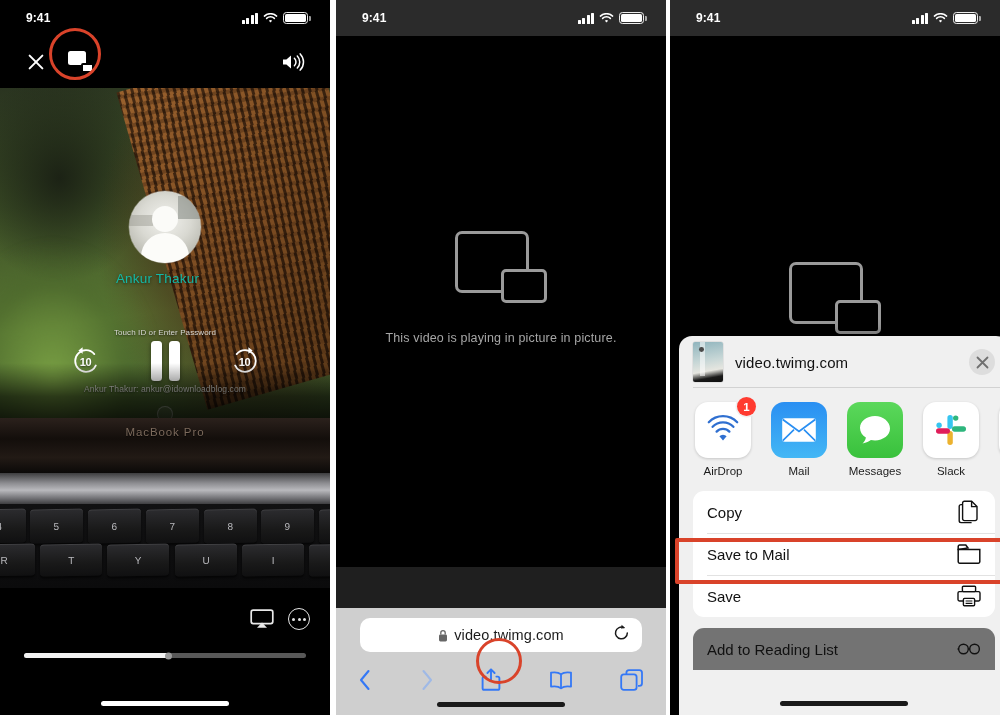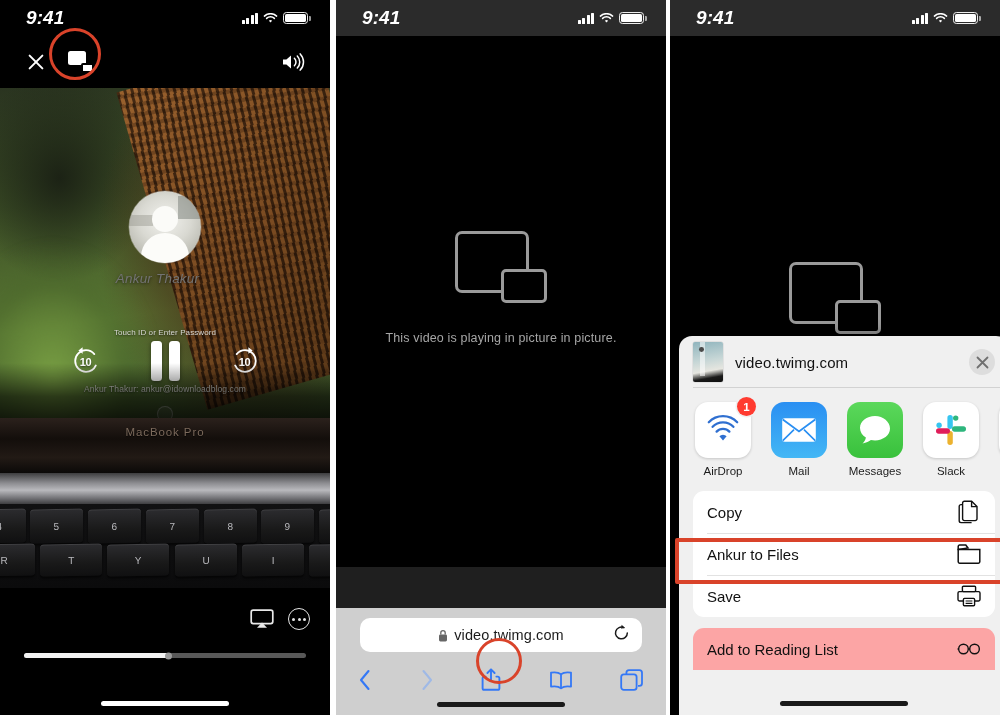--- a/index.html
+++ b/index.html
@@ -18,23 +18,22 @@
   .gap { width: 6px; height: 715px; background:#ffffff; flex:0 0 auto; }
   .panel-2 { width: 330px; }
   .gap2 { width: 4px; height: 715px; background:#ffffff; flex:0 0 auto; }
   .panel-3 { width: 330px; }
 
   
   .statusbar {
     position: relative; height: 36px; width: 100%;
     display: flex; align-items: center; justify-content: space-between;
     padding: 0 22px 0 26px;
-    color: #fff; font-size: 19px; font-weight: bold;
+    color: #fff; font-size: 12px; font-weight: bold;
     letter-spacing: .1px;
-    font-style: italic;
   }
   .statusbar.dark-gray { background: #2b2b2b; }
   .statusbar.black { background: #000; }
   .sb-right { display: flex; align-items: center; gap: 5px; }
   .sig { display: flex; align-items: flex-end; gap: 1.5px; height: 11px; }
   .sig i { display:block; width: 3px; background:#fff; border-radius:.5px; }
   .sig i:nth-child(1){ height:4px; } .sig i:nth-child(2){ height:6px; }
   .sig i:nth-child(3){ height:8.5px; } .sig i:nth-child(4){ height:11px; }
   .wifi { width: 15px; height: 11px; position: relative; }
   .wifi svg { display:block; }
@@ -135,23 +134,22 @@
     overflow:hidden;
     background: radial-gradient(60% 55% at 50% 40%, #f2f2ee 0%, #d9d9d2 60%, #bdbdb4 100%);
     box-shadow: 0 0 0 .5px rgba(255,255,255,.35);
   }
   .avatar .a-head { position:absolute; left:50%; top:22%; transform:translateX(-50%); width:26px; height:26px; border-radius:50%; background:#fbfbf8; }
   .avatar .a-body { position:absolute; left:50%; bottom:-6%; transform:translateX(-50%); width:48px; height:34px; border-radius:24px 24px 0 0; background:#fcfcf9; }
   .avatar .a-strip { position:absolute; left:0; top:34%; width:34%; height:16%; background: rgba(150,150,142,.45); }
   .avatar .a-strip2 { position:absolute; right:0; top:8%; width:32%; height:32%; background: rgba(120,126,120,.5); }
   .login-name {
     position:absolute; left:0; right:15px; top:36.5%;
-    text-align:center; color:#737373; font-size:13.5px; letter-spacing:.2px;
+    text-align:center; color:#14b8a6; font-size:13.5px; letter-spacing:.2px;
     text-shadow: 0 1px 3px rgba(0,0,0,.55);
-    font-style: italic;
   }
   .login-hint {
     position:absolute; left:0; right:0; top:48%;
     text-align:center; color:#d8d8d4; font-size:8px; letter-spacing:.1px;
     text-shadow: 0 1px 2px rgba(0,0,0,.6);
   }
   .login-email {
     position:absolute; left:0; right:0; top:59.2%;
     text-align:center; color:#ddddd8; font-size:8.5px; letter-spacing:.1px;
     text-shadow: 0 1px 2px rgba(0,0,0,.6);
@@ -269,21 +267,21 @@
   .action-row {
     position:relative; height: 42px; display:flex; align-items:center; justify-content:space-between;
     padding: 0 14px; color:#111; font-size:15px; cursor:pointer;
   }
   .action-row + .action-row::before { content:""; position:absolute; left:14px; right:0; top:0; height:1px; background:#e2e2e2; }
   .action-ico { width:24px; height:24px; display:flex; align-items:center; justify-content:center; }
   .highlight-box {
     position:absolute; left:5px; right:-5px; top:538px; height:46px;
     border: 4px solid #d9432a; border-radius:2px; pointer-events:none;
   }
-  .actions-2 { margin: 11px 14px 0 14px; background:#fca5a5; border-radius:11px 11px 0 0; overflow:hidden; }
+  .actions-2 { margin: 11px 14px 0 14px; background:#737373; border-radius:11px 11px 0 0; overflow:hidden; }
   .home-ind-sheet { position:absolute; left:50%; transform:translateX(-50%); bottom:9px; width:128px; height:5px; border-radius:3px; background:#1a1a1a; }
 
   .ring-share { left: 140px; top: 638px; width: 46px; height: 46px; }
 </style>
 </head>
 <body>
 
 <div class="stage">
 
   <div class="panel panel-1">
@@ -613,21 +611,21 @@
             <span>Copy</span>
             <span class="action-ico">
               <svg width="22" height="24" viewBox="0 0 22 24">
                 <path d="M6.4 1.2h7.2l5.4 5.4v12.2a1.8 1.8 0 0 1-1.8 1.8H6.4a1.8 1.8 0 0 1-1.8-1.8V3a1.8 1.8 0 0 1 1.8-1.8z" fill="none" stroke="#111" stroke-width="1.4"></path>
                 <path d="M13.6 1.2v5.4h5.4" fill="none" stroke="#111" stroke-width="1.4"></path>
                 <path d="M4 4.6H3a1.8 1.8 0 0 0-1.8 1.8v14.4A1.8 1.8 0 0 0 3 22.6h10.6" fill="none" stroke="#111" stroke-width="1.4"></path>
               </svg>
             </span>
           </div>
           <div class="action-row">
-            <span>Ankur to Files</span>
+            <span>Save to Mail</span>
             <span class="action-ico">
               <svg width="24" height="20" viewBox="0 0 24 20">
                 <path d="M1.2 5.4h21.6v12.4a1.4 1.4 0 0 1-1.4 1.4H2.6a1.4 1.4 0 0 1-1.4-1.4z" fill="none" stroke="#111" stroke-width="1.5"></path>
                 <path d="M1.2 5.4V2.4A1.4 1.4 0 0 1 2.6 1h6.2l2.2 3z" fill="none" stroke="#111" stroke-width="1.5"></path>
               </svg>
             </span>
           </div>
           <div class="action-row">
             <span>Save</span>
             <span class="action-ico">

